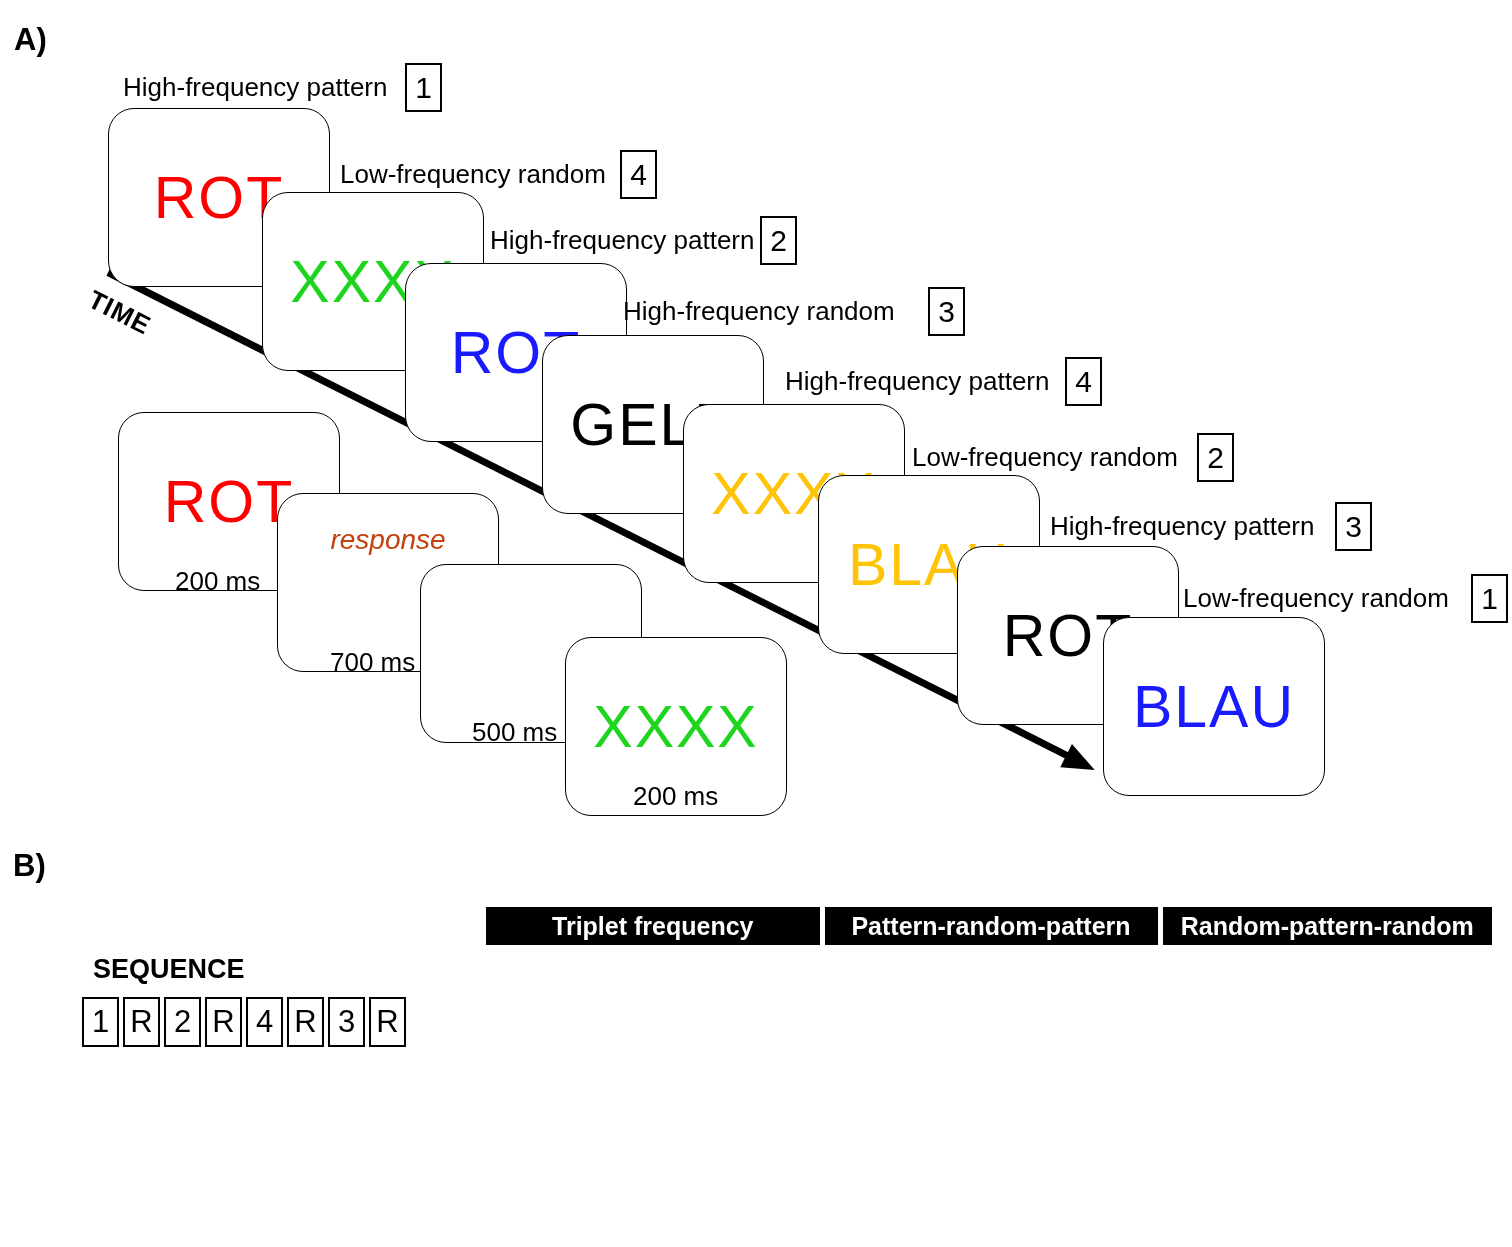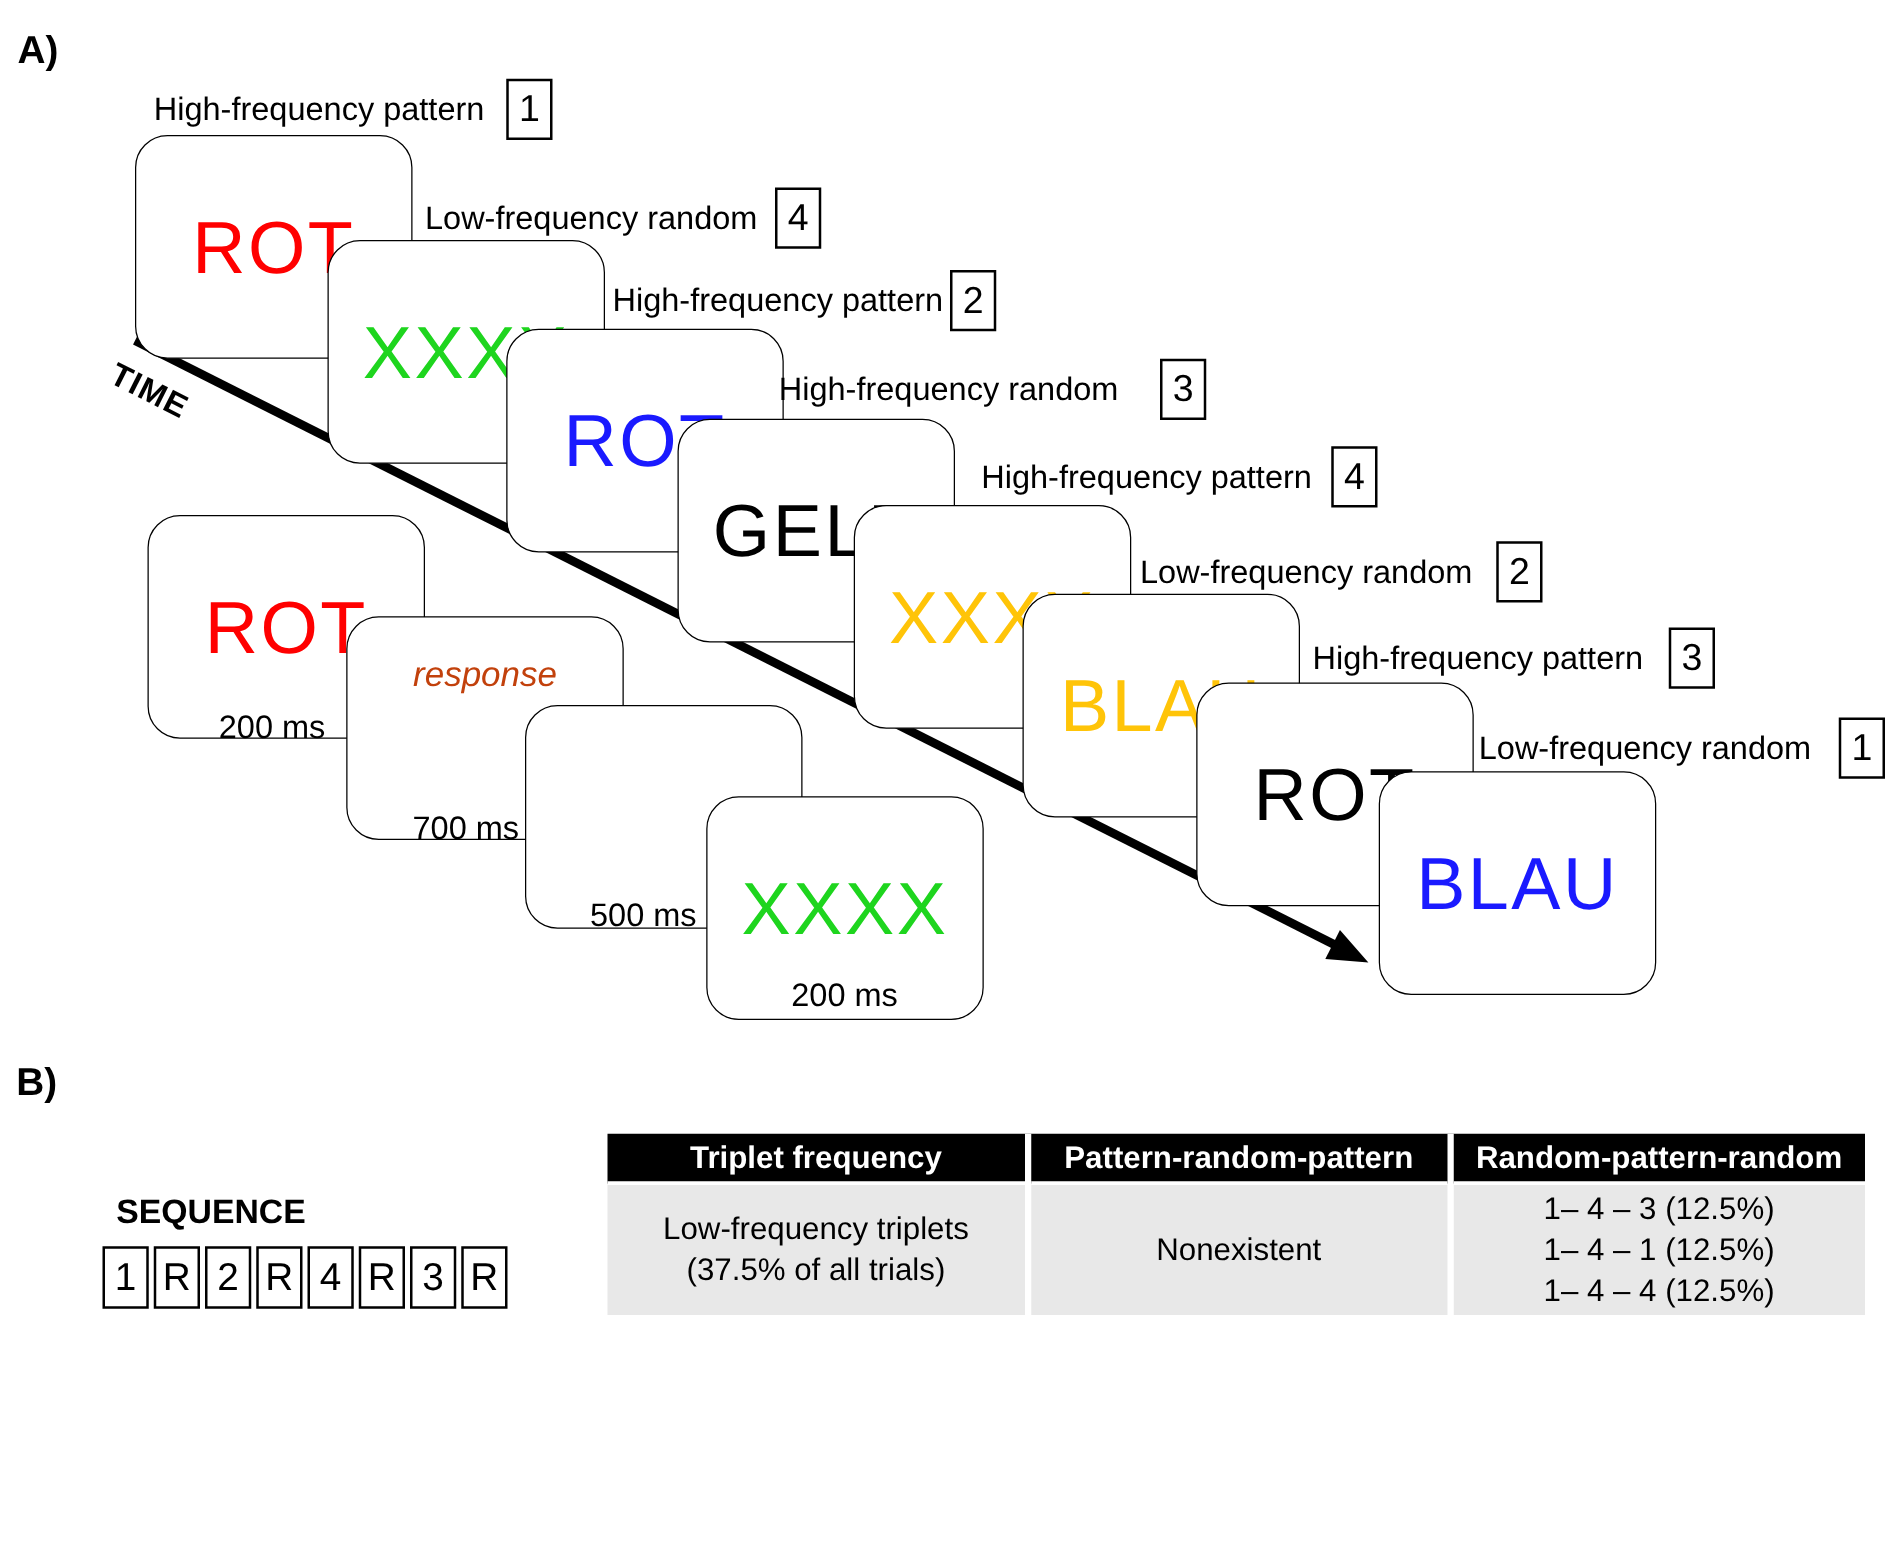--- a/index.html
+++ b/index.html
@@ -158,30 +158,16 @@
         <col style="width:332px">
       </colgroup>
     <thead>
         <tr>
           <th>Triplet frequency</th>
           <th>Pattern-random-pattern</th>
           <th>Random-pattern-random</th>
         </tr>
       </thead>
     <tbody>
-        <tr class="row-1">
-          <td>
-            <div>Low-frequency triplets</div>
-            <div>(37.5% of all trials)</div>
-          </td>
-          <td>
-            <div>Nonexistent</div>
-          </td>
-          <td>
-            <div>1– 4 – 3 (12.5%)</div>
-            <div>1– 4 – 1 (12.5%)</div>
-            <div>1– 4 – 4 (12.5%)</div>
-          </td>
-        </tr>
       </tbody>
   </table>
 
 </div>
 
 </body></html>

